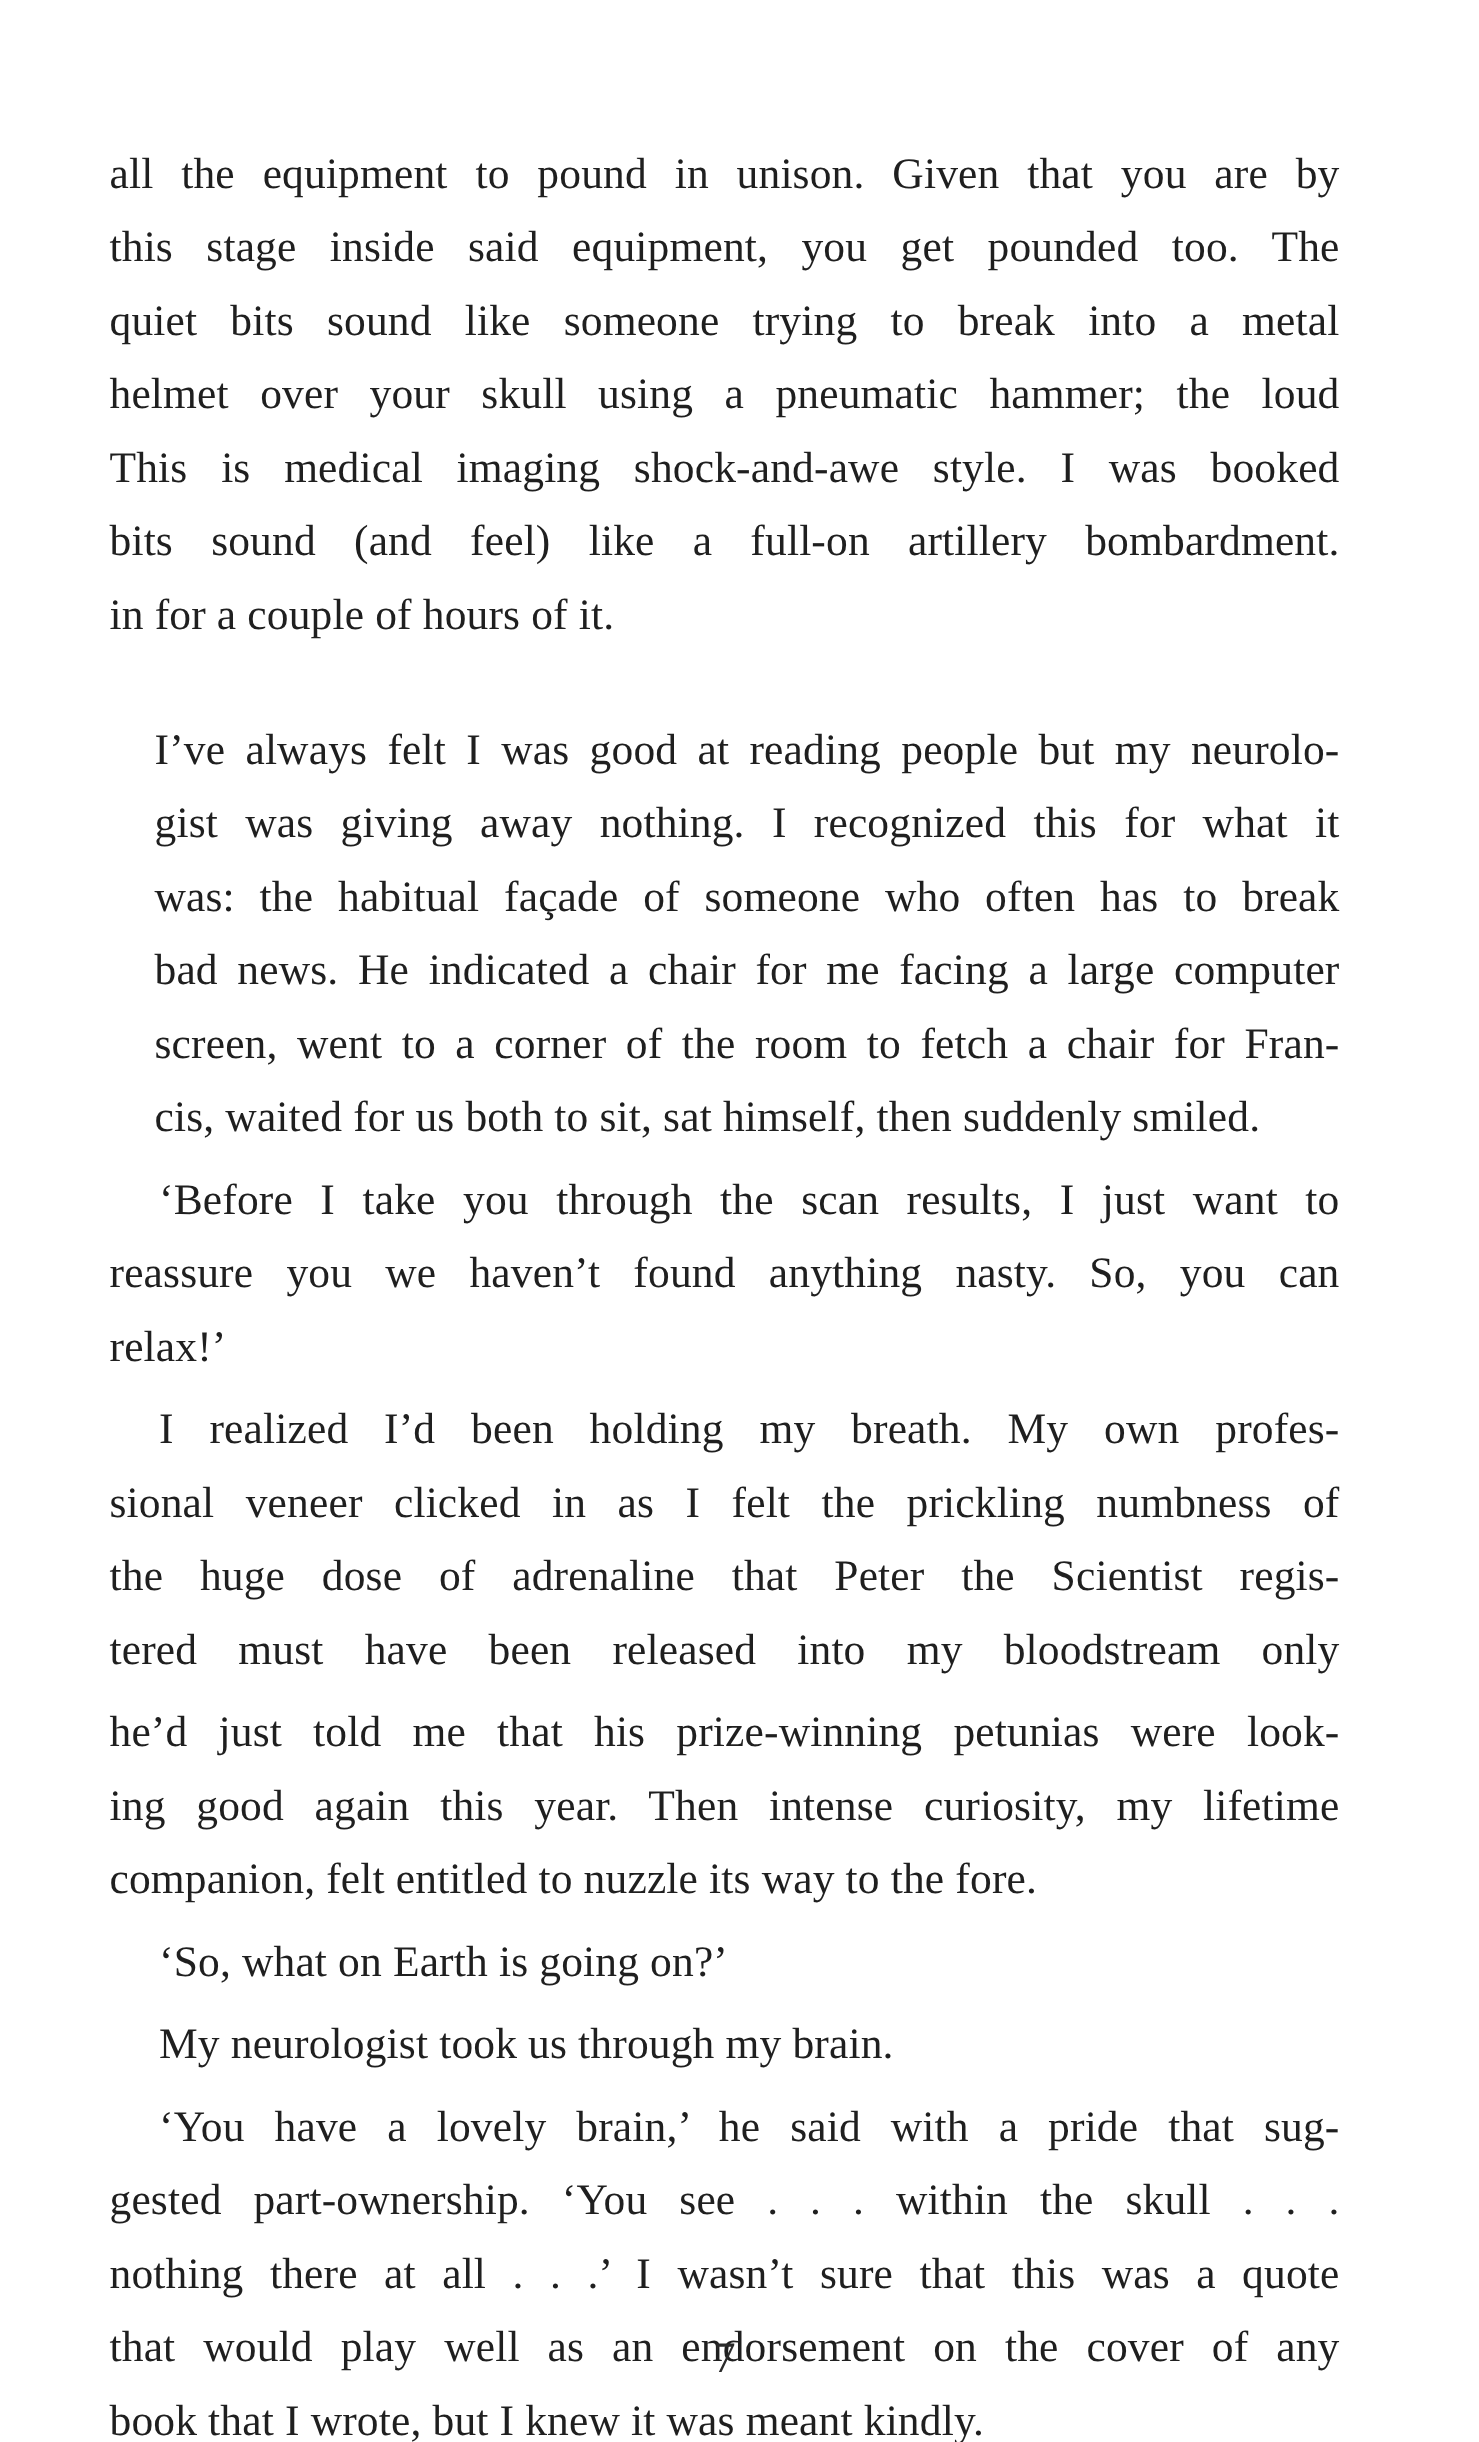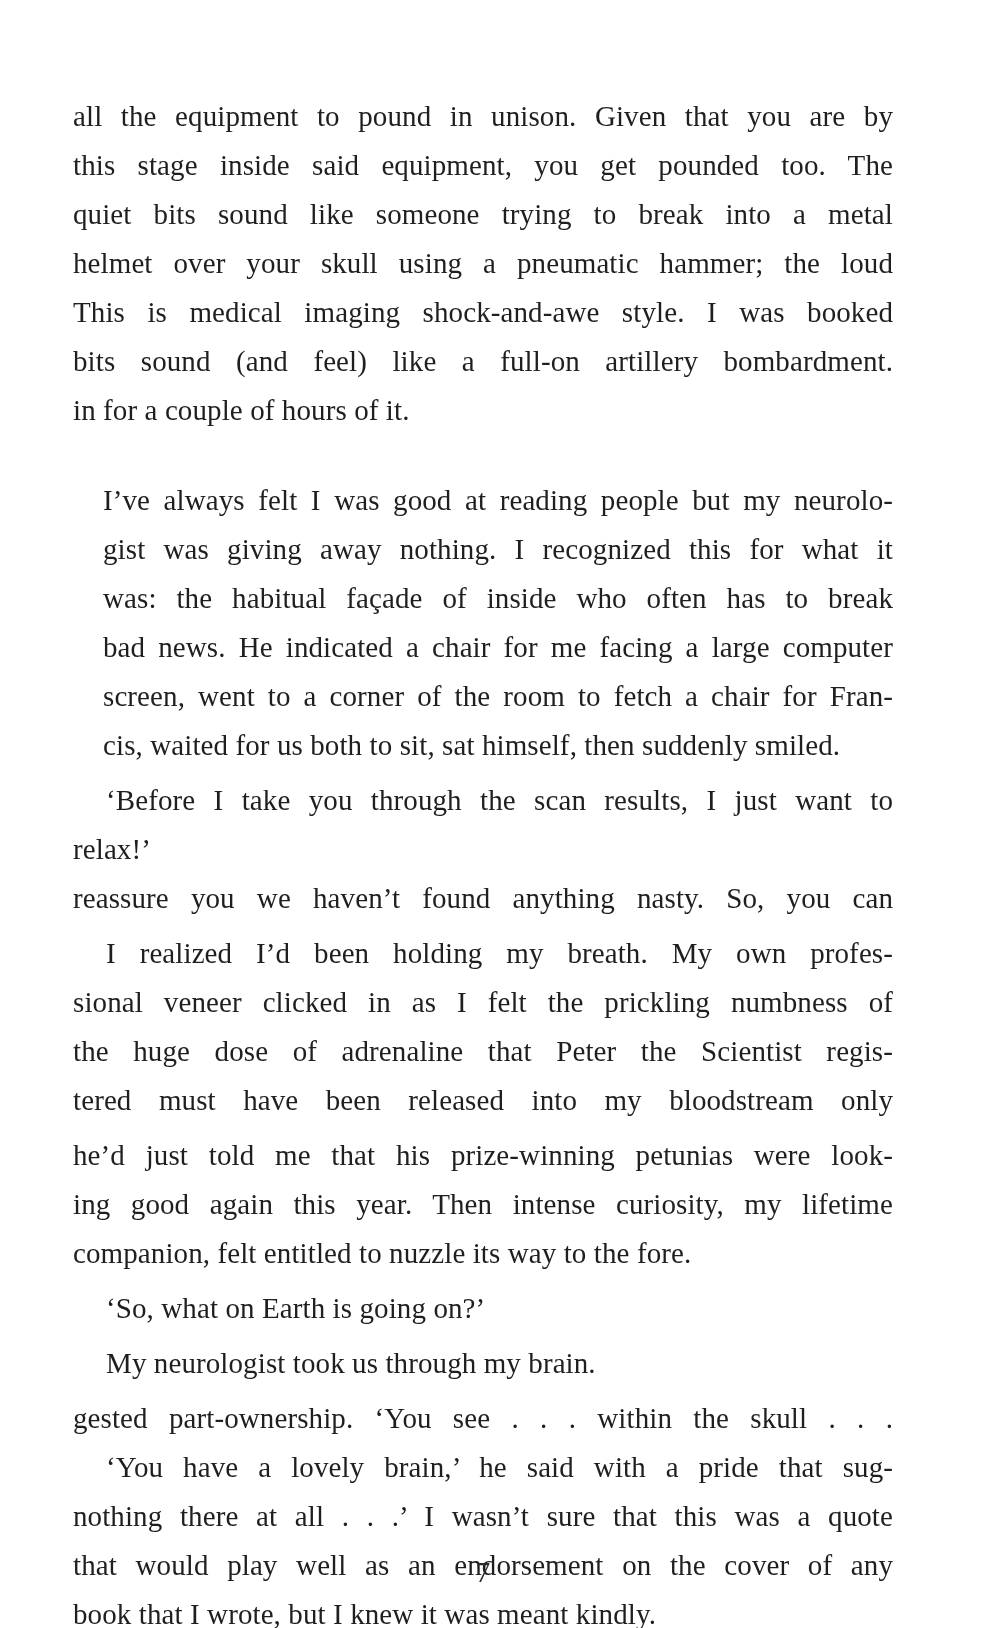--- a/index.html
+++ b/index.html
@@ -54,49 +54,49 @@
         <div class="ln">this stage inside said equipment, you get pounded too. The</div>
         <div class="ln">quiet bits sound like someone trying to break into a metal</div>
         <div class="ln">helmet over your skull using a pneumatic hammer; the loud</div>
         <div class="ln">This is medical imaging shock-and-awe style. I was booked</div>
         <div class="ln">bits sound (and feel) like a full-on artillery bombardment.</div>
         <div class="ln last">in for a couple of hours of it.</div>
       </div>
       <div class="para gap-before">
         <div class="ln">I’ve always felt I was good at reading people but my neurolo-</div>
         <div class="ln">gist was giving away nothing. I recognized this for what it</div>
-        <div class="ln">was: the habitual façade of inside who often has to break</div>
+        <div class="ln">was: the habitual façade of someone who often has to break</div>
         <div class="ln">bad news. He indicated a chair for me facing a large computer</div>
         <div class="ln">screen, went to a corner of the room to fetch a chair for Fran-</div>
         <div class="ln last">cis, waited for us both to sit, sat himself, then suddenly smiled.</div>
       </div>
       <div class="para">
         <div class="ln indent">‘Before I take you through the scan results, I just want to</div>
+        <div class="ln">reassure you we haven’t found anything nasty. So, you can</div>
         <div class="ln last">relax!’</div>
-        <div class="ln">reassure you we haven’t found anything nasty. So, you can</div>
       </div>
       <div class="para">
         <div class="ln indent">I realized I’d been holding my breath. My own profes-</div>
         <div class="ln">sional veneer clicked in as I felt the prickling numbness of</div>
         <div class="ln">the huge dose of adrenaline that Peter the Scientist regis-</div>
         <div class="ln">tered must have been released into my bloodstream only</div>
       </div>
       <div class="para">
         <div class="ln">he’d just told me that his prize-winning petunias were look-</div>
         <div class="ln">ing good again this year. Then intense curiosity, my lifetime</div>
         <div class="ln last">companion, felt entitled to nuzzle its way to the fore.</div>
       </div>
       <div class="para">
         <div class="ln last indent">‘So, what on Earth is going on?’</div>
       </div>
       <div class="para">
         <div class="ln last indent">My neurologist took us through my brain.</div>
       </div>
       <div class="para">
+        <div class="ln indent">‘You have a lovely brain,’ he said with a pride that sug-</div>
         <div class="ln">gested part-ownership. ‘You see . . . within the skull . . .</div>
-        <div class="ln indent">‘You have a lovely brain,’ he said with a pride that sug-</div>
         <div class="ln">nothing there at all . . .’ I wasn’t sure that this was a quote</div>
         <div class="ln">that would play well as an endorsement on the cover of any</div>
         <div class="ln last">book that I wrote, but I knew it was meant kindly.</div>
       </div>
     </div>
   <div class="page-number">7</div>
 </div>
 
 </body></html>

